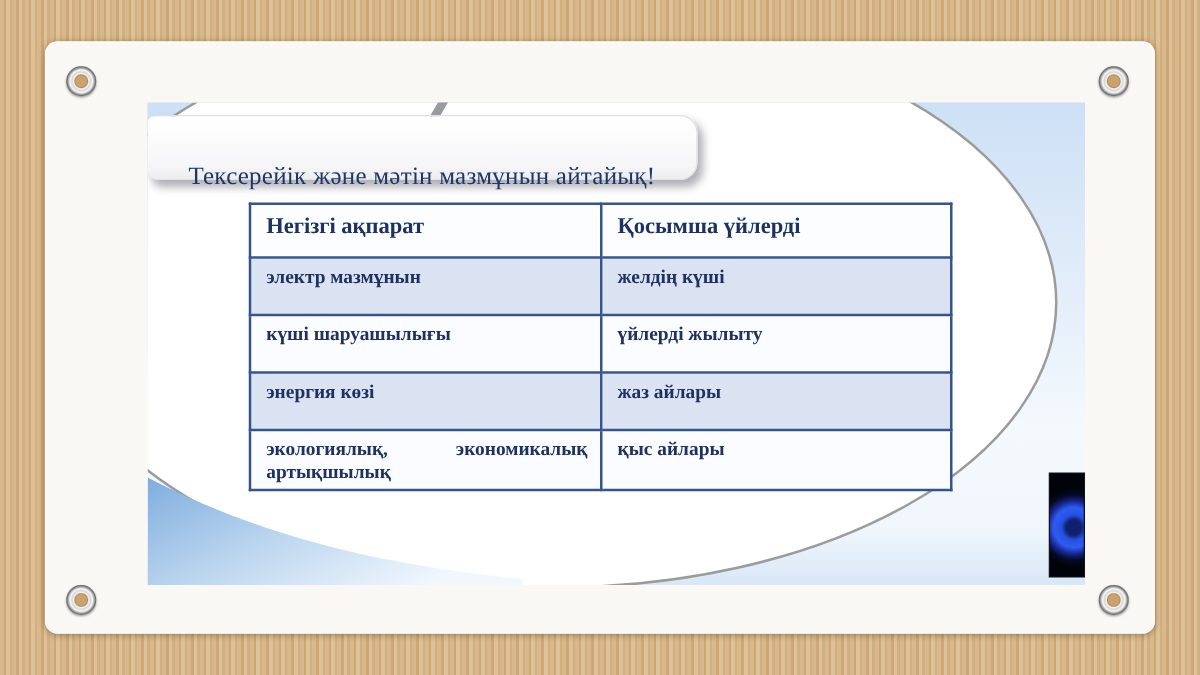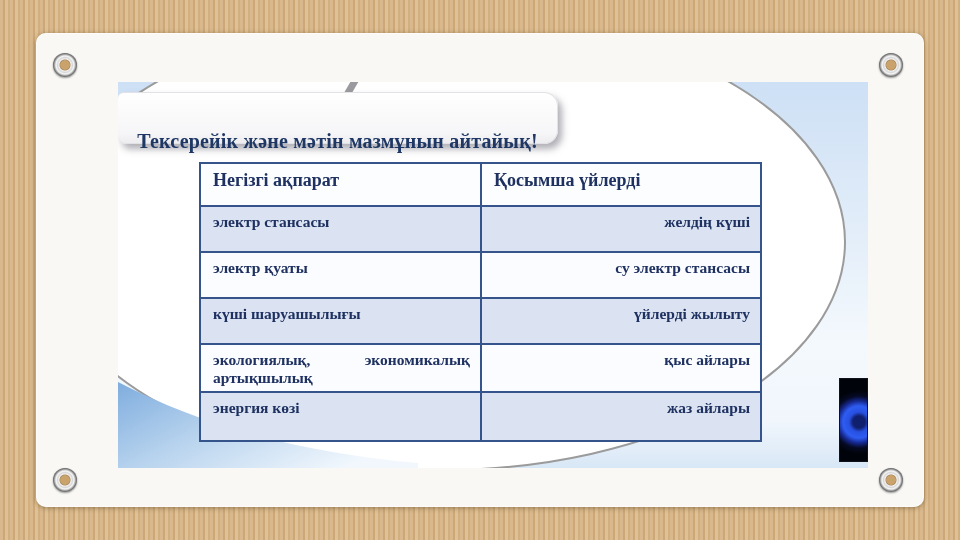--- a/index.html
+++ b/index.html
@@ -70,21 +70,21 @@
     border-left: none;
     border-radius: 6px 14px 14px 8px;
     box-shadow: 4px 5px 7px rgba(95,95,110,0.5);
     display: flex;
     align-items: center;
     justify-content: center;
   }
   .title-banner .title-text {
     color: #1e3764;
     font-size: 20px;
-    font-weight: bold;
+    font-weight: normal;
     letter-spacing: 0.2px;
     white-space: nowrap;
     margin-top: 47px;
   }
   .slash-mark {
     position: absolute;
     left: 230px; top: -4px;
     width: 8px; height: 16px;
     background: #8a8a8e;
     transform: skewX(-30deg);
@@ -112,21 +112,20 @@
     background: #fcfdff;
     font-size: 18px;
     font-weight: bold;
     text-align: left;
   }
   .info-table td {
     height: 46px;
     font-size: 15.5px;
     font-weight: bold;
     background: #fbfcff;
-    text-align: right;
   }
   .info-table td:first-child {
     text-align: justify;
     text-align-last: left;
   }
   .info-table tr:nth-child(odd) td { background: #dbe3f2; }
   .info-table tr:nth-child(5) td { height: 49px; }
   .col-a { width: 281px; }
   .col-b { width: 280px; }
 
@@ -183,38 +182,34 @@
           <col class="col-b">
         </colgroup>
       <thead>
         <tr>
           <th>Негізгі ақпарат</th>
           <th>Қосымша үйлерді</th>
         </tr>
       </thead>
       <tbody>
           <tr>
-            <td>электр стансасы</td>
+            <td>электр мазмұнын</td>
             <td>желдің күші</td>
-          </tr>
-          <tr>
-            <td>электр қуаты</td>
-            <td>су электр стансасы</td>
           </tr>
           <tr>
             <td>күші шаруашылығы</td>
             <td>үйлерді жылыту</td>
           </tr>
           <tr>
+            <td>энергия көзі</td>
+            <td>жаз айлары</td>
+          </tr>
+          <tr>
             <td>экологиялық, экономикалық артықшылық</td>
             <td>қыс айлары</td>
           </tr>
-          <tr>
-            <td>энергия көзі</td>
-            <td>жаз айлары</td>
-          </tr>
         </tbody>
     </table>
 
     <div class="glow-thumb"></div>
 
   </div>
 </div>
 
 </body></html>

